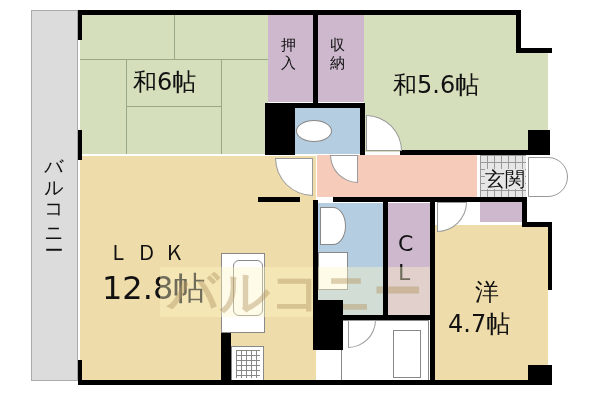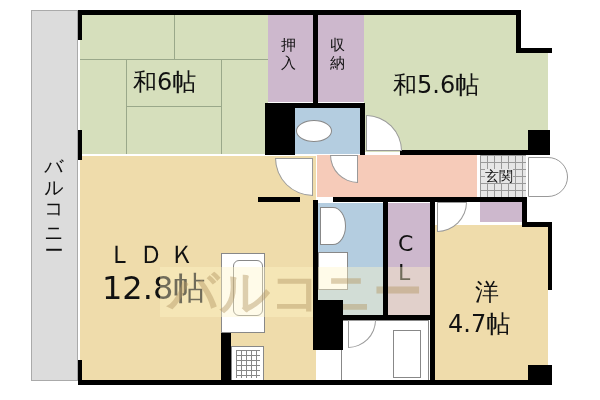--- a/index.html
+++ b/index.html
@@ -36,26 +36,26 @@
 <div class="abs" style="left:364px;top:14px;width:152px;height:138px;background:#d6dfbc;"></div>
 <div class="abs" style="left:516px;top:50px;width:32px;height:102px;background:#d6dfbc;"></div>
 <div class="room-label" style="left:393px;top:73px;font-size:24px;text-align:center;">和5.6帖</div>
 
 <div class="abs" style="left:295px;top:108px;width:70px;height:46px;background:#b4cde0;"></div>
 <div class="abs" style="left:296px;top:120px;width:36px;height:22px;background:#fff;border:1px solid #888;border-radius:50%;"></div>
 
 <div class="abs" style="left:317px;top:155px;width:160px;height:42px;background:#f6cbb9;"></div>
 
 <div class="abs" style="left:480px;top:155px;width:46px;height:42px;background:#e6e6e6;background-image:linear-gradient(#999 1px,transparent 1px),linear-gradient(90deg,#999 1px,transparent 1px);background-size:7px 7px;"></div>
-<div class="room-label" style="left:485px;top:169px;font-size:14px;background:#e6e6e6;">玄関</div>
+<div class="room-label" style="left:485px;top:169px;font-size:20px;background:#e6e6e6;">玄関</div>
 <div class="abs" style="left:480px;top:200px;width:42px;height:22px;background:#cdb8cd;"></div>
 
 <div class="abs" style="left:80px;top:156px;width:236px;height:226px;background:#efdcab;"></div>
 <div class="abs" style="left:80px;top:156px;width:190px;height:8px;background:#efdcab;"></div>
-<div class="room-label" style="left:108px;top:242px;font-size:25px;letter-spacing:6px;text-align:center;">ＬＤＫ</div>
+<div class="room-label" style="left:108px;top:242px;font-size:22px;letter-spacing:6px;text-align:center;">ＬＤＫ</div>
 <div class="room-label" style="left:102px;top:272px;font-size:32px;">12.8帖</div>
 
 <div class="abs" style="left:221px;top:253px;width:44px;height:80px;background:#fff;border:1px solid #888;"></div>
 <div class="abs" style="left:233px;top:260px;width:30px;height:56px;border:1px solid #888;border-radius:6px;"></div>
 <div class="abs" style="left:231px;top:346px;width:33px;height:38px;background:#fff;border:1px solid #888;"></div>
 <div class="abs" style="left:236px;top:350px;width:24px;height:28px;background-image:linear-gradient(#888 1px,transparent 1px),linear-gradient(90deg,#888 1px,transparent 1px);background-size:5px 5px;"></div>
 <div class="wall" style="left:221px;top:333px;width:10px;height:50px;"></div>
 
 <div class="abs" style="left:317px;top:203px;width:66px;height:112px;background:#b4cde0;"></div>
 <div class="abs" style="left:320px;top:207px;width:26px;height:38px;background:#fff;border:1px solid #888;border-radius:0 50% 50% 0;"></div>

